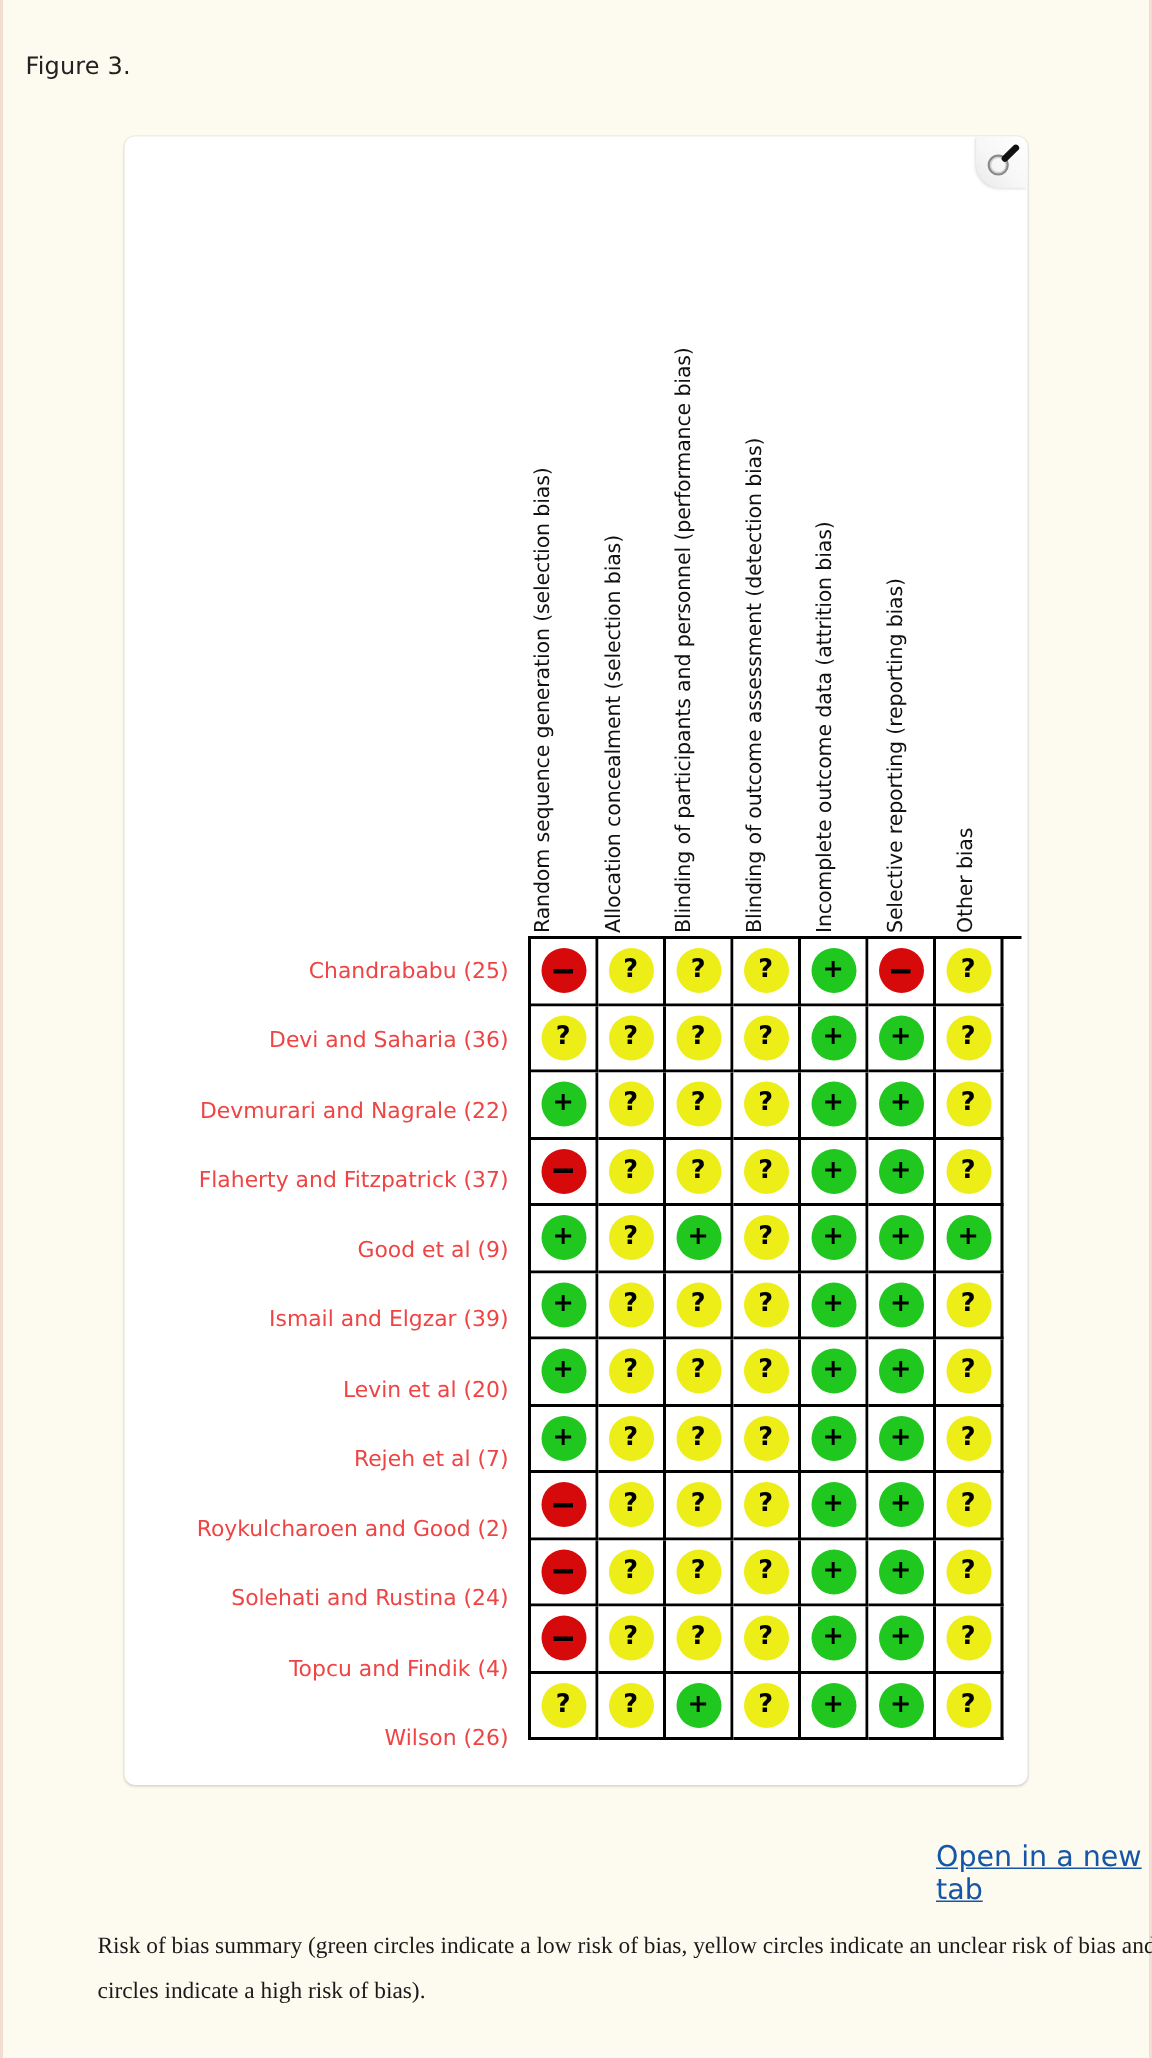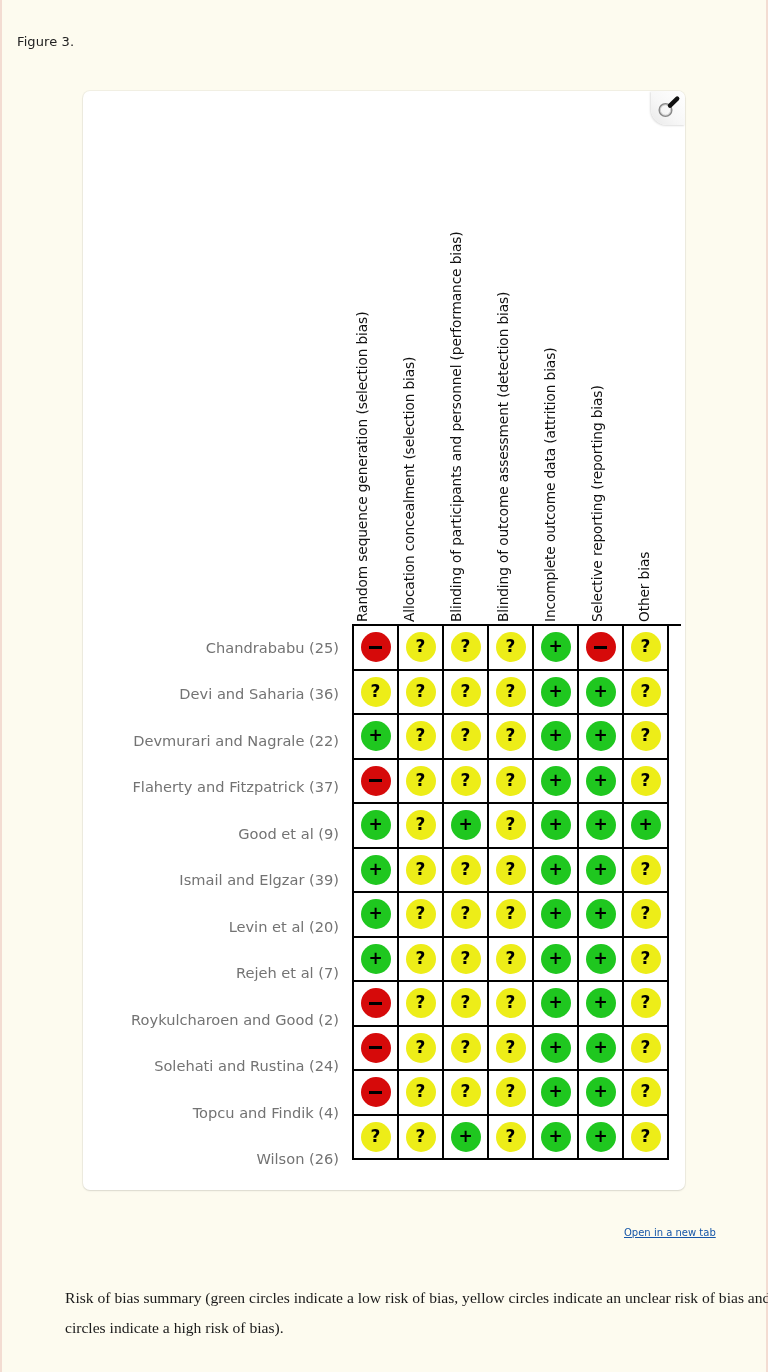--- a/index.html
+++ b/index.html
@@ -24,21 +24,21 @@
     width: 2px;
     background: #f3dcd2;
   }
   .page-edge-left { left: 0; }
   .page-edge-right { right: 0; }
 
   .fig-label {
     position: absolute;
     left: 17px;
     top: 34px;
-    font-size: 13px;
+    font-size: 16px;
     font-family: "DejaVu Sans", sans-serif;
     color: #222;
     letter-spacing: 0.1px;
   }
 
   
   .figure-panel {
     position: absolute;
     left: 83px;
     top: 91px;
@@ -109,21 +109,21 @@
     width: 264px;
   }
   .row-label {
     height: 46.5px;
     display: flex;
     align-items: center;
     justify-content: flex-end;
     padding-right: 8px;
     font-size: 14.6px;
     font-family: "DejaVu Sans", sans-serif;
-    color: #737373;
+    color: #ef4444;
     white-space: nowrap;
     padding-left: 40px;
   }
 
   
   .grid {
     position: absolute;
     left: 269px;
     top: 533px;
     border-left: 2px solid #000;
@@ -162,21 +162,21 @@
     width: 13px; height: 3px;
     background: #000;
     margin-top: 0;
   }
 
   
   .open-tab {
     position: absolute;
     left: 624px;
     top: 1227px;
-    font-size: 10px;
+    font-size: 19px;
     font-family: "DejaVu Sans", sans-serif;
     color: #1656a8;
     text-decoration: underline;
     cursor: pointer;
   }
 
   
   .caption {
     position: absolute;
     left: 17px;

